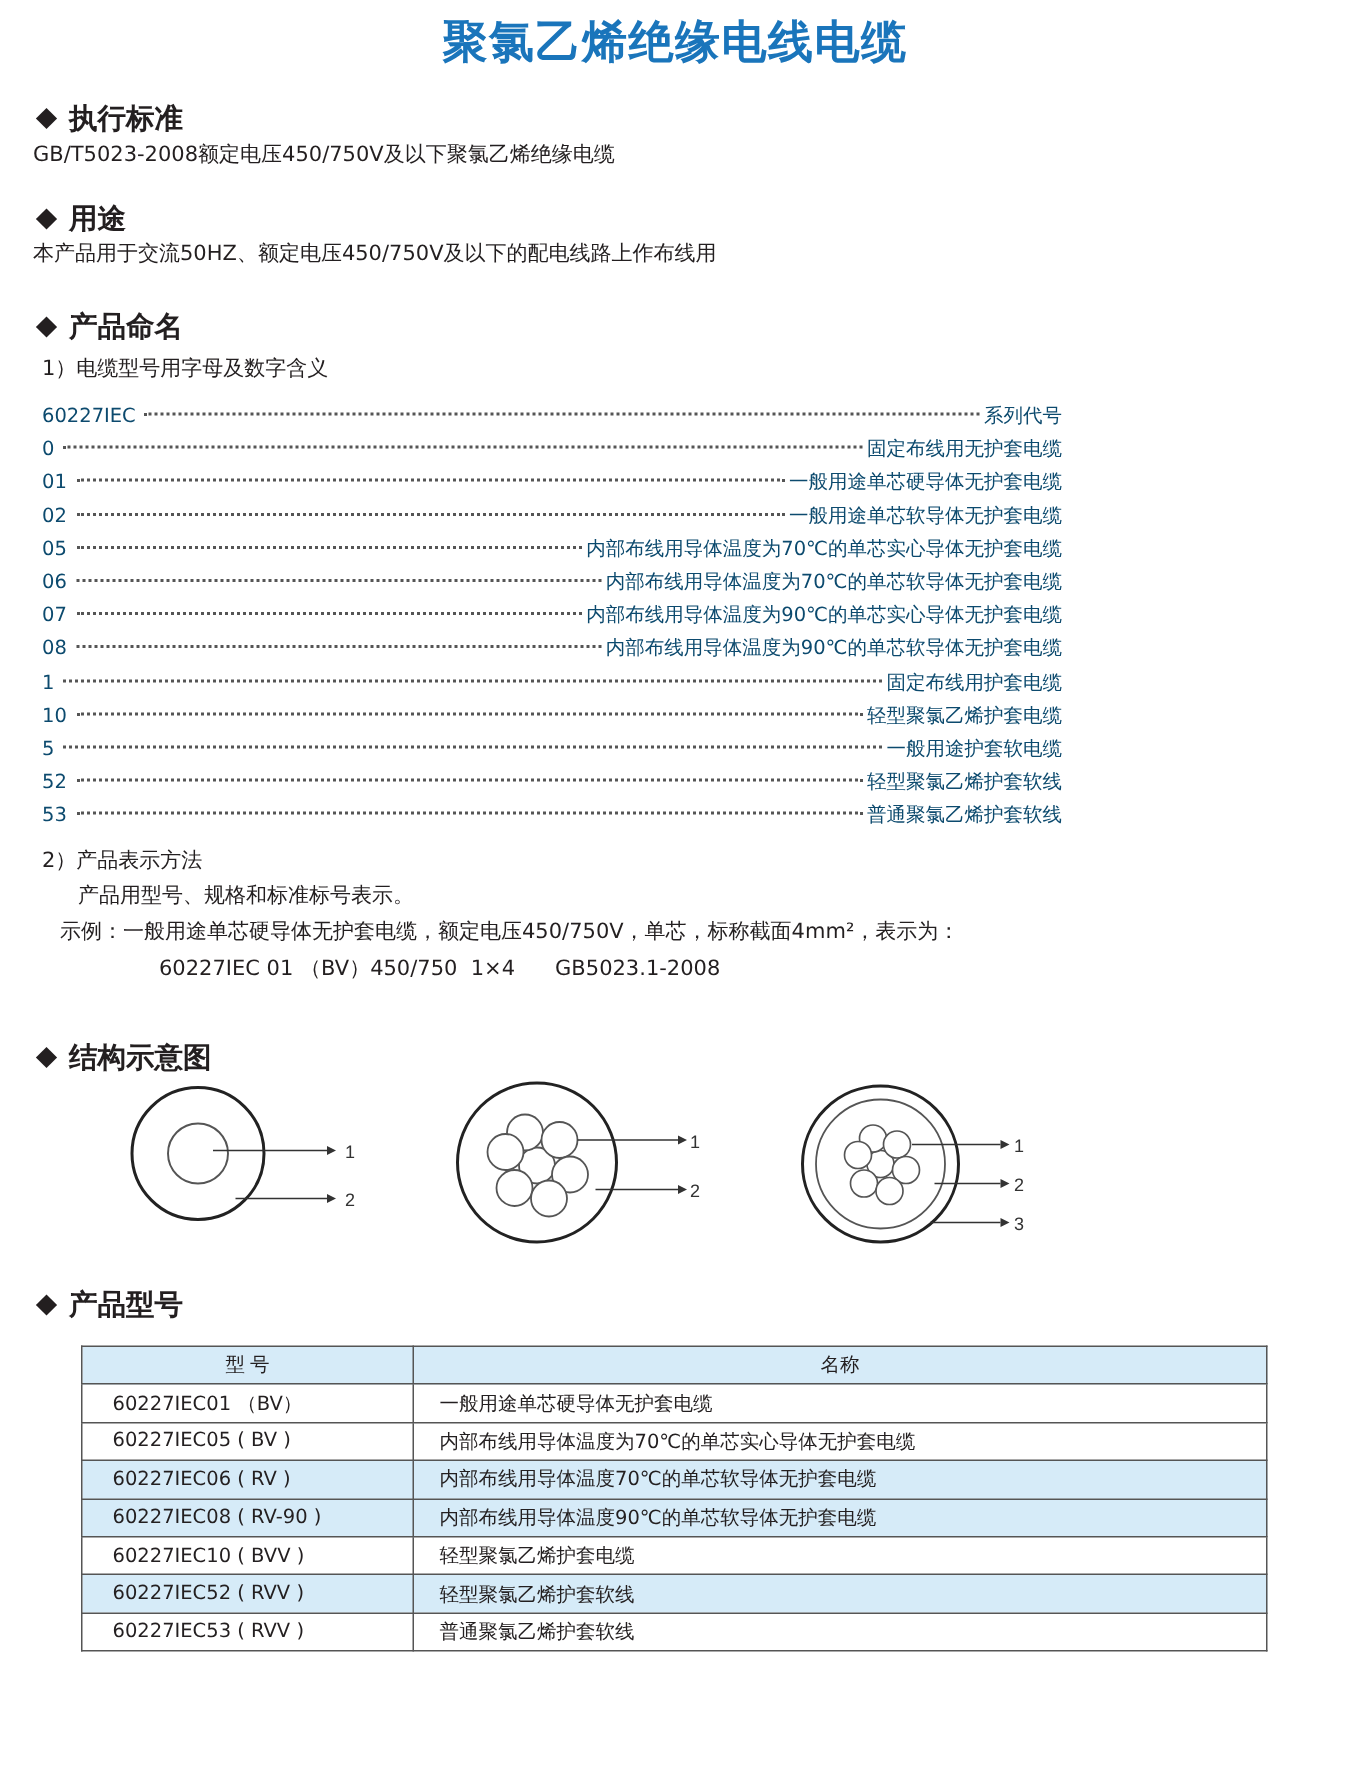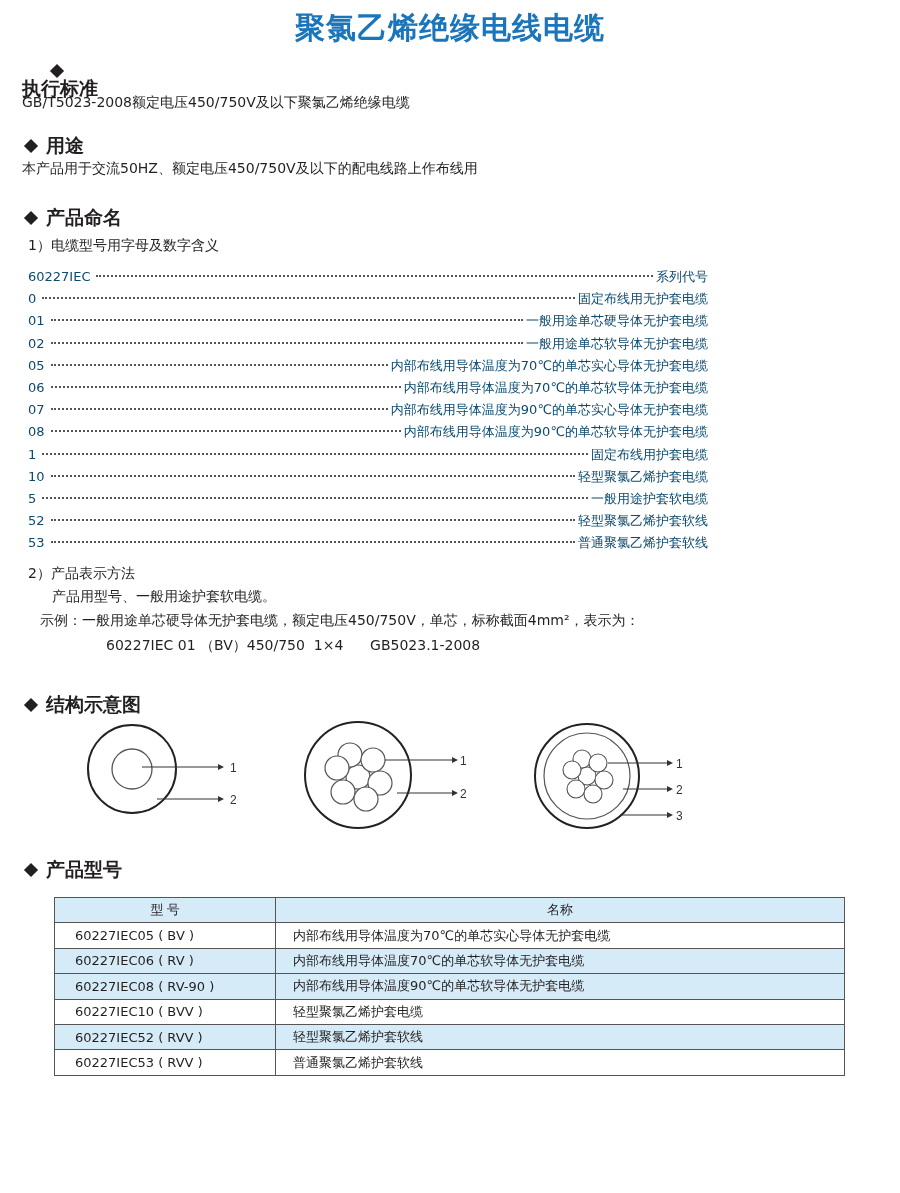--- a/index.html
+++ b/index.html
@@ -41,21 +41,21 @@
   table.models th { background: #d6ebf8; font-weight: normal; text-align: center; font-family: Liberation Serif, serif; }
   table.models td.c1 { width: 200px; padding-left: 20px; }
   table.models td.c2 { padding-left: 17px; }
   table.models tr.alt td { background: #d6ebf8; }
 </style>
 </head>
 <body>
 
 <div class="title">聚氯乙烯绝缘电线电缆</div>
 
-<div class="sec-head" style="top:66px;flex-direction:column;">
+<div class="sec-head" style="top:66px;">
   <span class="diamond"></span>
   <span>执行标准</span>
 </div>
 <div class="para" style="top:94px;">GB/T5023-2008额定电压450/750V及以下聚氯乙烯绝缘电缆</div>
 
 <div class="sec-head" style="top:133px;">
   <span class="diamond"></span>
   <span>用途</span>
 </div>
 <div class="para" style="top:160px;">本产品用于交流50HZ、额定电压450/750V及以下的配电线路上作布线用</div>
@@ -128,21 +128,21 @@
       <span class="meaning">轻型聚氯乙烯护套软线</span>
     </div>
   <div class="code-row">
       <span class="code">53</span>
       <span class="dots"></span>
       <span class="meaning">普通聚氯乙烯护套软线</span>
     </div>
 </div>
 
 <div class="para" style="top:565px; left:28px;">2）产品表示方法</div>
-<div class="para" style="top:588px; left:52px;">产品用型号、一般用途护套软电缆。</div>
+<div class="para" style="top:588px; left:52px;">产品用型号、规格和标准标号表示。</div>
 <div class="para" style="top:612px; left:40px;">示例：一般用途单芯硬导体无护套电缆，额定电压450/750V，单芯，标称截面4mm²，表示为：</div>
 <div class="para" style="top:637px; left:106px; white-space:pre;">60227IEC 01 （BV）450/750  1×4      GB5023.1-2008</div>
 
 <div class="sec-head" style="top:692px;">
   <span class="diamond"></span>
   <span>结构示意图</span>
 </div>
 
 <svg class="diagram" style="left:80px; top:720px;" width="180" height="100">
   <circle cx="52" cy="49" r="44" fill="none" stroke="#222" stroke-width="2"></circle>
@@ -204,20 +204,24 @@
 
 <table class="models">
   <thead>
     <tr>
       <th style="width:200px;">型 号</th>
       <th>名称</th>
     </tr>
   </thead>
   <tbody>
     <tr>
+        <td class="c1">60227IEC01 （BV）</td>
+        <td class="c2">一般用途单芯硬导体无护套电缆</td>
+      </tr>
+    <tr>
         <td class="c1">60227IEC05 ( BV )</td>
         <td class="c2">内部布线用导体温度为70℃的单芯实心导体无护套电缆</td>
       </tr>
     <tr class="alt">
         <td class="c1">60227IEC06 ( RV )</td>
         <td class="c2">内部布线用导体温度70℃的单芯软导体无护套电缆</td>
       </tr>
     <tr class="alt">
         <td class="c1">60227IEC08 ( RV-90 )</td>
         <td class="c2">内部布线用导体温度90℃的单芯软导体无护套电缆</td>

